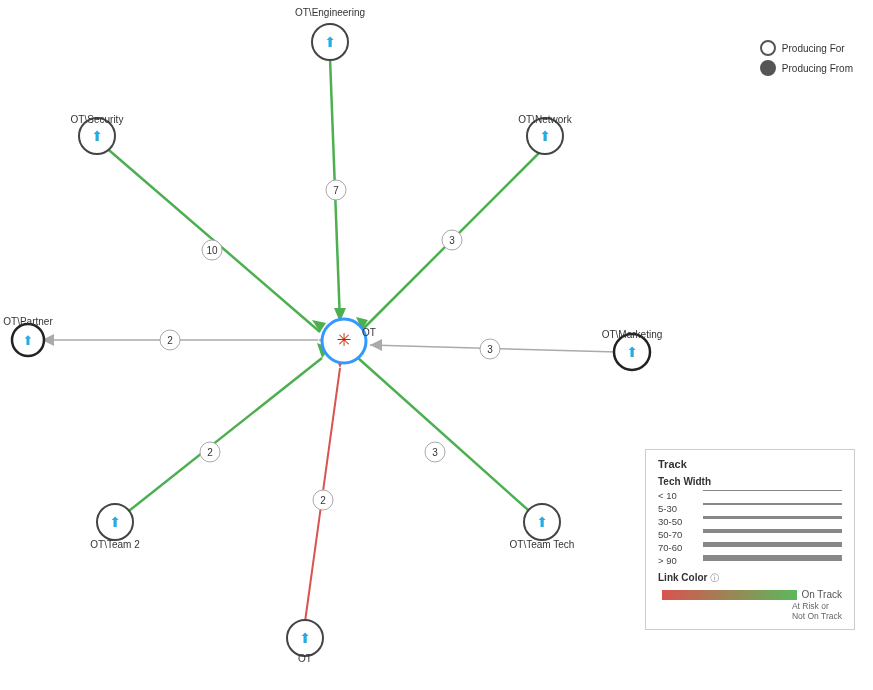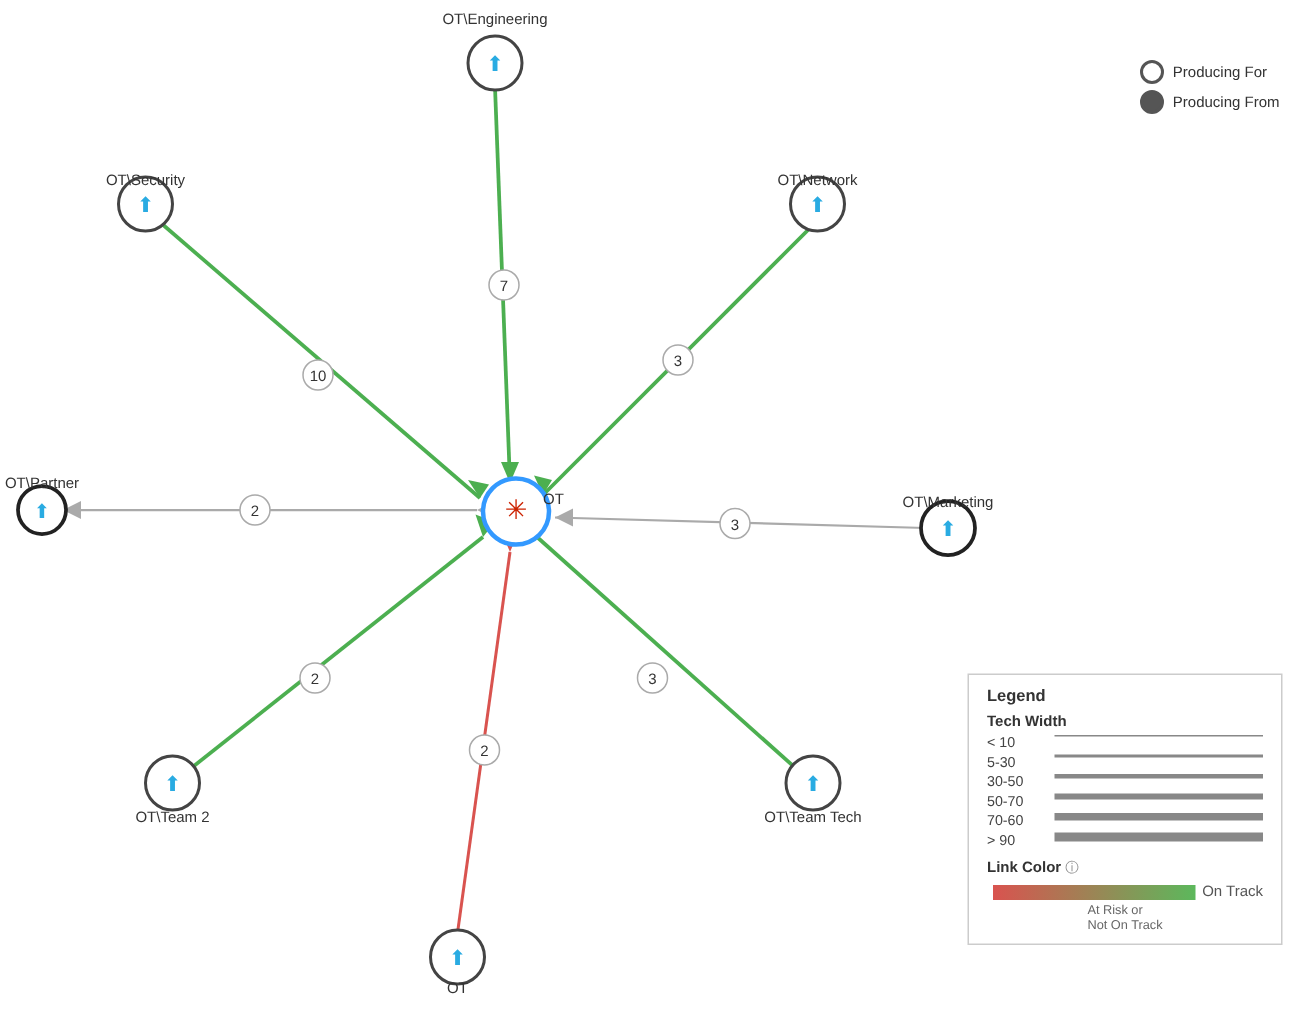--- a/index.html
+++ b/index.html
@@ -74,21 +74,21 @@
     }
     .color-bar {
       height: 10px;
       flex: 1;
       background: linear-gradient(to right, #d9534f, #5cb85c);
     }
     .color-label-left { font-size: 9px; color: #555; }
     .color-label-right { font-size: 10px; color: #555; }
     .color-sub-labels {
       display: flex;
-      justify-content: center;
+      justify-content: flex-end;
       font-size: 8.5px;
       color: #666;
       margin-top: 1px;
     }
 
     
     .top-legend {
       position: absolute;
       right: 20px;
       top: 12px;
@@ -222,21 +222,21 @@
     <div class="circle-icon"></div>
     <span>Producing For</span>
   </div>
   <div class="top-legend-item">
     <div class="circle-icon filled"></div>
     <span>Producing From</span>
   </div>
 </div>
 
 <div class="legend-box">
-  <div class="legend-title">Legend</div>
+  <div class="legend-title">Track</div>
 
   <div class="legend-section-title">Tech Width</div>
 
   <div class="legend-row">
     <span class="legend-label">&lt; 10</span>
     <div class="legend-line w1"></div>
   </div>
   <div class="legend-row">
     <span class="legend-label">5-30</span>
     <div class="legend-line w2"></div>

